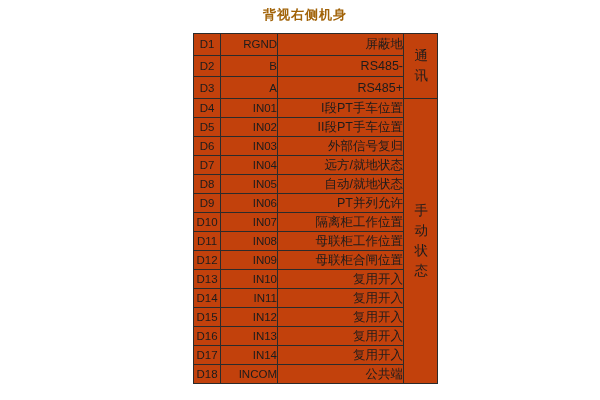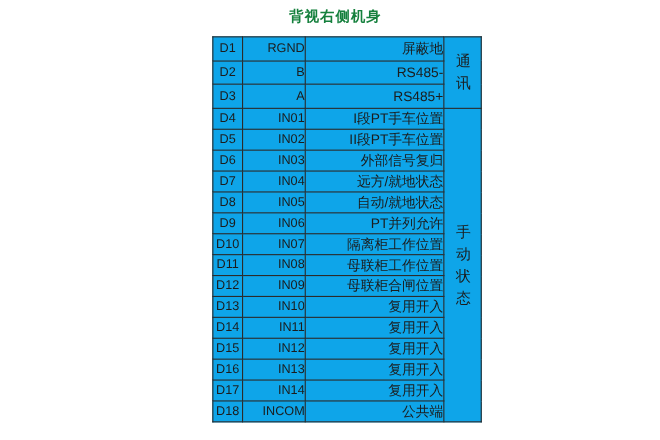--- a/index.html
+++ b/index.html
@@ -18,31 +18,31 @@
   }
   .title {
     position: absolute;
     left: 193px;
     top: 6px;
     width: 224px;
     text-align: center;
     font-size: 13px;
     font-weight: bold;
     letter-spacing: 1px;
-    color: #15803d;
+    color: #a16207;
   }
   table.terminal-table {
     position: absolute;
     left: 193px;
     top: 33px;
     width: 224px;
     height: 255px;
     border-collapse: collapse;
     table-layout: fixed;
-    background: #0ea5e9;
+    background: #c2410c;
   }
   .terminal-table td {
     border: 1.5px solid #2b2b2b;
     padding: 0;
     overflow: hidden;
     white-space: nowrap;
     vertical-align: middle;
   }
   .terminal-table tr { height: 19px; }
   td.c-term {

